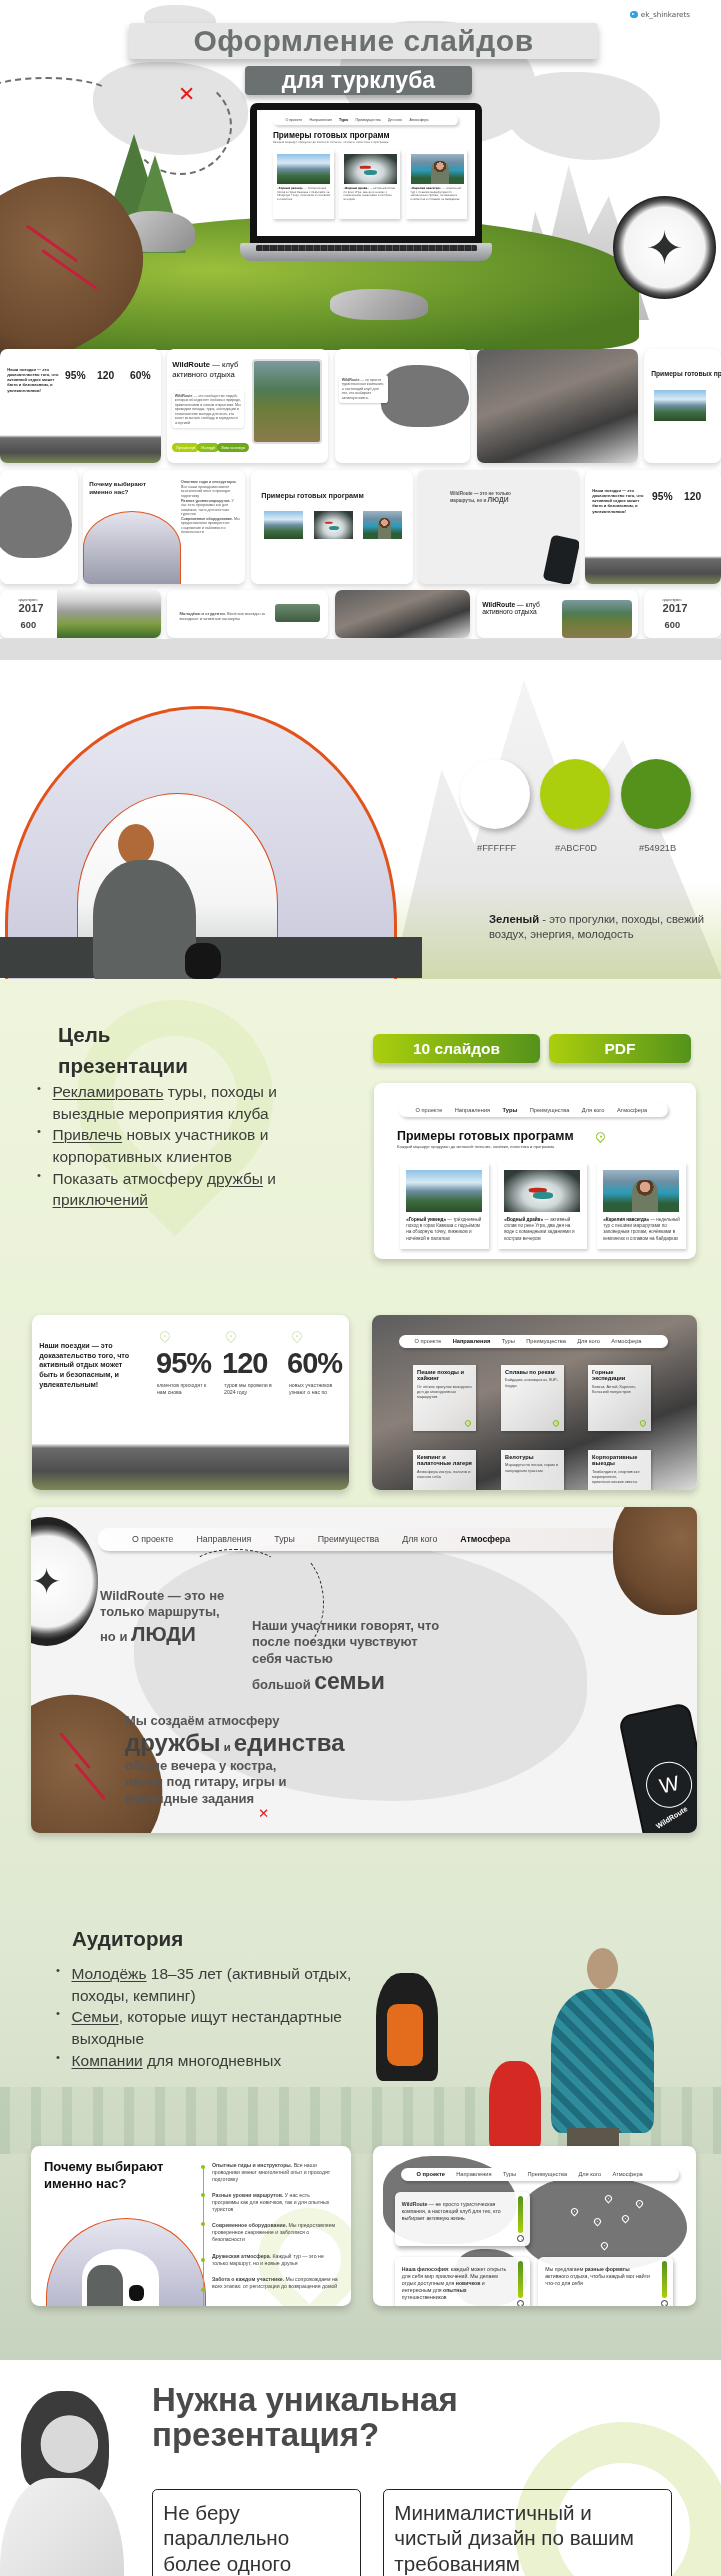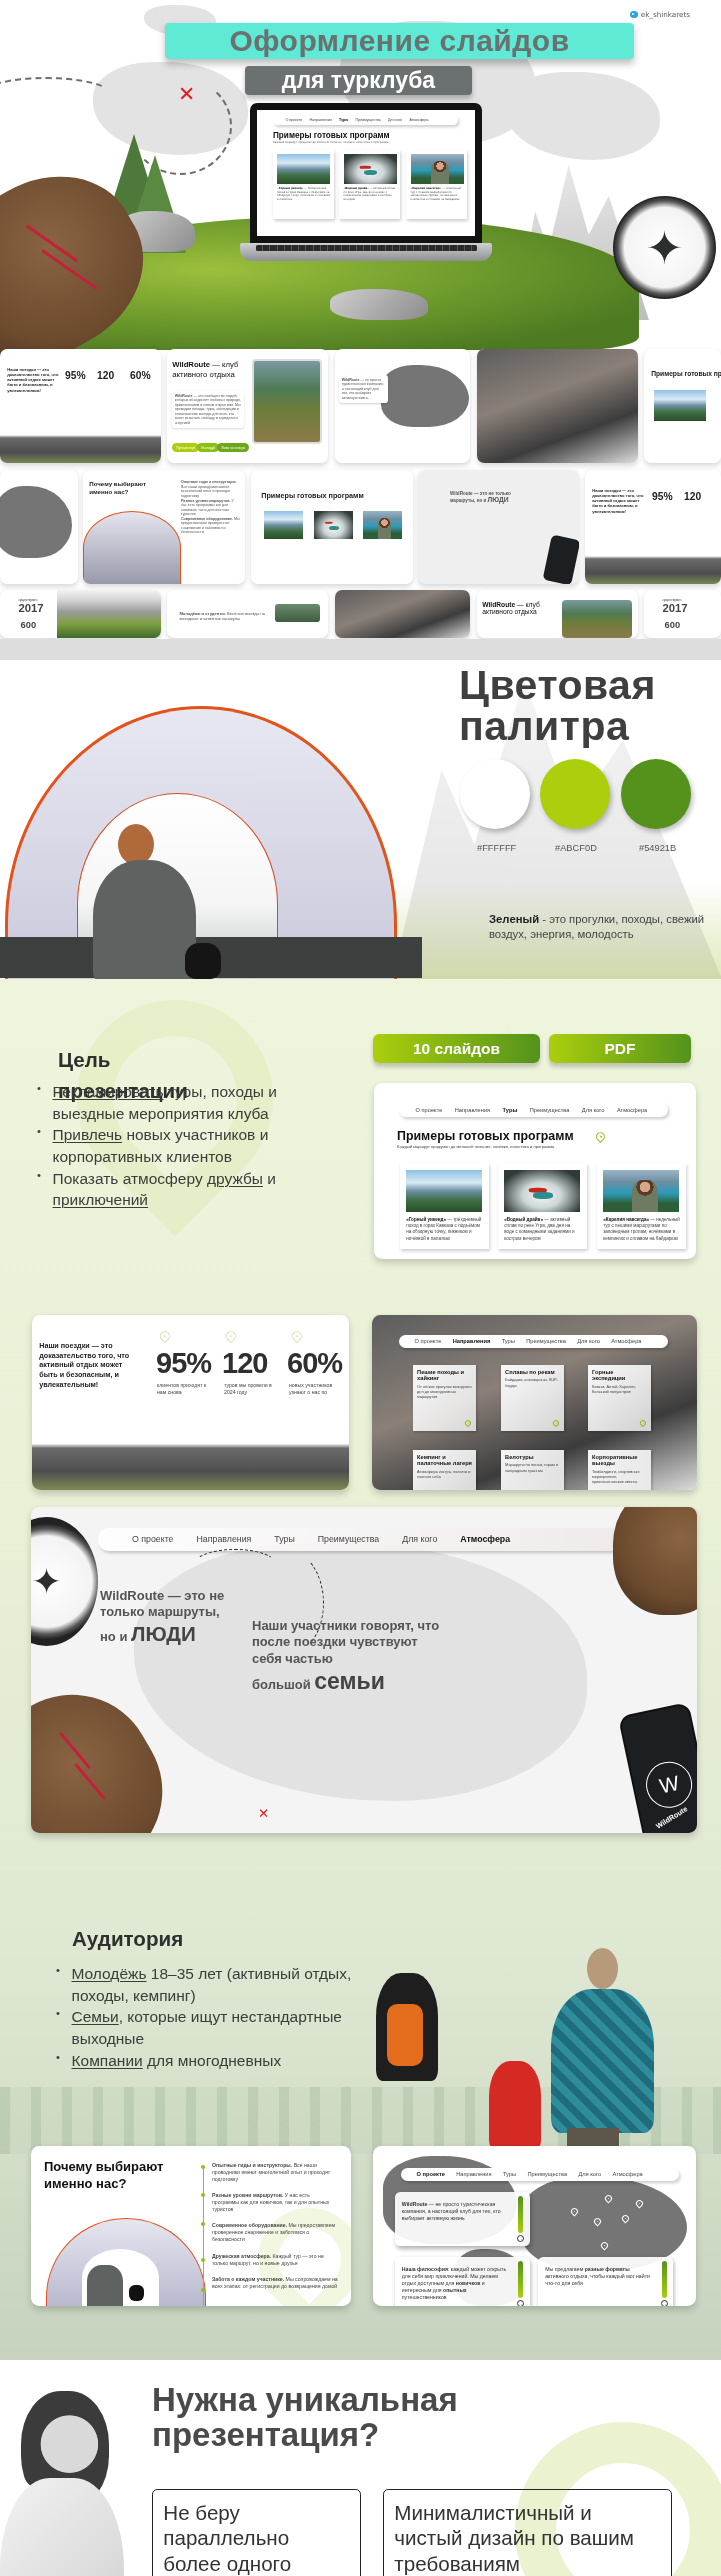--- a/index.html
+++ b/index.html
@@ -6,21 +6,21 @@
   body { width: 721px; height: 2705px; font-family: "DejaVu Sans", sans-serif; color: #333; background: #fff; position: relative; overflow: hidden; }
   .abs { position: absolute; }
   .sec { position: absolute; left: 0; width: 721px; overflow: hidden; }
 
   
   #hero { top: 0; height: 639px; background: #fff; }
   .map-blob { position: absolute; background: #e3e3e3; border-radius: 40% 55% 45% 60%; }
   .hero-handle { position: absolute; right: 31px; top: 10.3px; font-size: 7.2px; color: #555; display: flex; align-items: center; gap: 3.1px; }
   .tg-dot { width: 7.2px; height: 7.2px; border-radius: 50%; background: #2aa3e0; display: inline-block; position: relative; }
   .tg-dot::after { content: ""; position: absolute; left: 1.5px; top: 2.1px; border-left: 3.6px solid #fff; border-top: 1.5px solid transparent; border-bottom: 1.5px solid transparent; }
-  .title-box { position: absolute; left: 129px; top: 23px; width: 469px; height: 36px; background: #5eead4; border-radius: 4.1px; box-shadow: 0 4.1px 7.2px rgba(0,0,0,.25); display: flex; align-items: center; justify-content: center; font-family: "Liberation Sans", sans-serif; font-weight: bold; font-size: 30px; color: #6b7070; letter-spacing: 0.5px; margin-left: 36px; }
+  .title-box { position: absolute; left: 129px; top: 23px; width: 469px; height: 36px; background: #e5e5e5; border-radius: 4.1px; box-shadow: 0 4.1px 7.2px rgba(0,0,0,.25); display: flex; align-items: center; justify-content: center; font-family: "Liberation Sans", sans-serif; font-weight: bold; font-size: 30px; color: #6b7070; letter-spacing: 0.5px; }
   .subtitle-box { position: absolute; left: 245px; top: 66px; width: 227px; height: 29px; background: #6b7070; border-radius: 4.1px; box-shadow: 0 3.1px 5.2px rgba(0,0,0,.25); display: flex; align-items: center; justify-content: center; font-family: "Liberation Sans", sans-serif; font-weight: bold; font-size: 23px; color: #fff; }
   .dash-path { position: absolute; border: 2.6px dashed #6d6d6d; border-radius: 50%; }
   .red-x { position: absolute; color: #e21d1d; font-size: 20.6px; font-weight: bold; font-family: "DejaVu Sans", sans-serif; }
   .grass { position: absolute; left: 31px; top: 216px; width: 608px; height: 134px; border-radius: 50% 50% 10% 10%; background: radial-gradient(ellipse at 30% 40%, #9cbf3c 0%, #6d9a2c 45%, #4e7a22 80%); }
   .pine { position: absolute; width: 0; height: 0; border-left: 31px solid transparent; border-right: 31px solid transparent; border-bottom: 98px solid #4d7a3a; }
   .rock { position: absolute; background: linear-gradient(135deg, #cfcfcf, #8c8c8c); border-radius: 40% 50% 30% 40%; }
   .boot { position: absolute; background: radial-gradient(circle at 60% 40%, #8a6443 0%, #6c4a2e 60%, #3a2a1c 100%); border-radius: 45%; }
   .lace { position: absolute; height: 3.1px; background: #c5203a; border-radius: 1.5px; }
   .compass { position: absolute; border-radius: 50%; background: radial-gradient(circle, #fff 0%, #f3f3f3 55%, #9a9a9a 60%, #555 64%, #222 70%); }
   .compass-star { position: absolute; left: 50%; top: 50%; transform: translate(-50%,-50%); font-size: 46px; color: #2b2f2e; line-height: 1; }
@@ -265,37 +265,33 @@
   <div class="cliffs" style="left:392px;top:41px;width:330px;height:299px;opacity:.45;"></div>
   <div class="abs" style="left:392px;top:242px;width:330px;height:98px;background:linear-gradient(180deg,rgba(255,255,255,0),rgba(190,210,120,.5));"></div>
   <div class="tent">
     <div class="tent-shell"></div>
     <div class="tent-door"></div>
     <div class="tent-floor"></div>
     <div class="person-head"></div>
     <div class="person"></div>
     <div class="dog"></div>
   </div>
-  <div class="pal-title">
-    <div>Цветовая</div>
-    <div>палитра</div>
-  </div>
   <div class="swatch" style="left:460px;top:120px;background:#FFFFFF;"></div>
   <div class="swatch" style="left:540px;top:120px;background:#ABCF0D;"></div>
   <div class="swatch" style="left:621px;top:120px;background:#54921B;"></div>
   <div class="sw-label" style="left:477px;top:204px;">#FFFFFF</div>
   <div class="sw-label" style="left:555px;top:204px;">#ABCF0D</div>
   <div class="sw-label" style="left:639px;top:204px;">#54921B</div>
   <div class="pal-desc"><b>Зеленый</b><span> - это прогулки, походы, свежий воздух, энергия, молодость</span></div>
 </section>
 
 <section id="green" class="sec">
   <div class="big-pin-bg" style="left:77px;top:20.6px;width:196px;height:196px;"></div>
 
-  <div class="h2" style="left:58px;top:41px;font-size:20.6px;line-height:1.5;margin-top:25px;">
+  <div class="h2" style="left:58px;top:41px;font-size:20.6px;line-height:1.5;">
     <div>Цель</div>
       <div>презентации</div>
   </div>
   <ul class="bullets" style="left:37px;top:102px;width:289px;">
     <li><u>Рекламировать</u><span> туры, походы и выездные мероприятия клуба</span></li>
     <li><u>Привлечь</u><span> новых участников и корпоративных клиентов</span></li>
     <li><span>Показать атмосферу </span><u>дружбы</u><span> и </span><u>приключений</u></li>
   </ul>
 
   <div class="pill-green" style="left:373px;top:55px;width:167px;">10 слайдов</div>
@@ -399,20 +395,25 @@
     <div class="lace" style="left:36px;top:273px;width:46px;transform:rotate(50deg);"></div>
 
     <div class="dashed-curve" style="left:160px;top:42px;width:88px;height:36px;border-color:#222 transparent transparent transparent;"></div>
     <div class="dashed-curve" style="left:216px;top:42px;width:77px;height:108px;border-color:transparent #222 transparent transparent;"></div>
 
     <div class="atm-text" style="left:69px;top:81px;width:144px;font-size:13px;">
       <span>WildRoute — это не только маршруты,</span><br><span>но и</span> <span style="font-size:20.6px;color:#444;">ЛЮДИ</span>
     </div>
     <div class="atm-text" style="left:221px;top:111px;width:196px;font-size:13px;">
       <span>Наши участники говорят, что после поездки чувствуют себя частью</span><br><span>большой</span> <span style="font-size:23px;color:#444;">семьи</span>
+    </div>
+    <div class="atm-text" style="left:94px;top:206px;width:258px;font-size:13px;">
+      <div>Мы создаём атмосферу</div>
+      <div style="font-size:24px;color:#444;line-height:1.2;"><span>дружбы</span><span style="font-size:11.3px;"> <span>и</span> </span><span>единства</span></div>
+      <div style="width:170px;">общие вечера у костра, песни под гитару, игры и командные задания</div>
     </div>
     <div class="red-x" style="left:227px;top:299px;font-size:13.4px;">✕</div>
 
     <div class="abs" style="left:600px;top:201px;width:72px;height:134px;background:#1c1f22;border-radius:12.4px;transform:rotate(-12deg);border:2.1px solid #111;">
       <div class="abs" style="left:11.3px;top:52px;width:46px;height:46px;border:1px solid #fff;border-radius:50%;color:#fff;font-size:20.6px;text-align:center;line-height:44px;">W</div>
       <div class="abs" style="left:12.4px;top:103px;color:#fff;font-size:7.2px;font-weight:bold;transform:rotate(-20deg);">WildRoute</div>
     </div>
   </div>
 
   <div class="h2" style="left:72px;top:948px;font-size:20.6px;">Аудитория</div>

